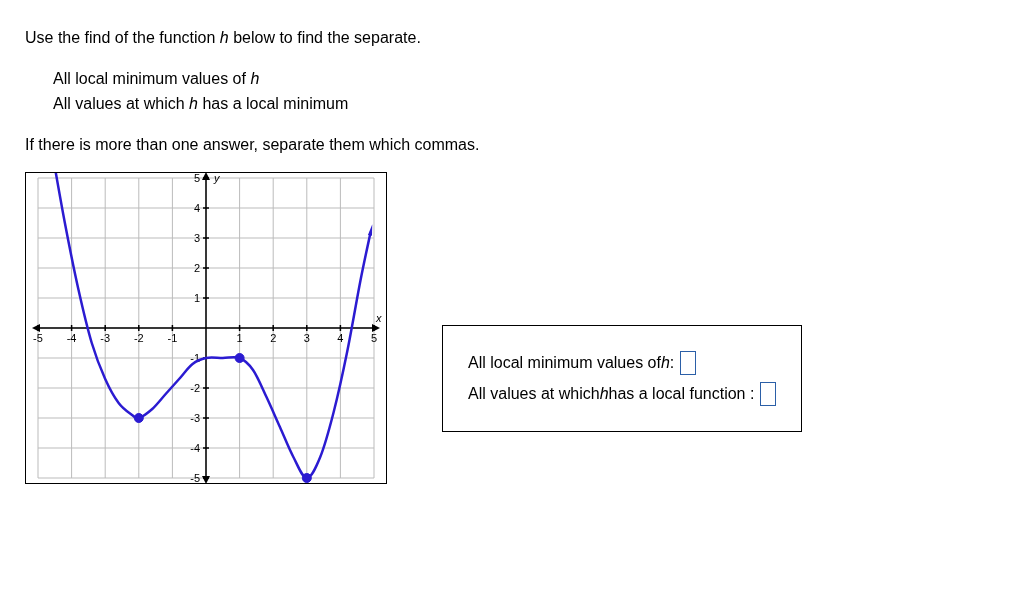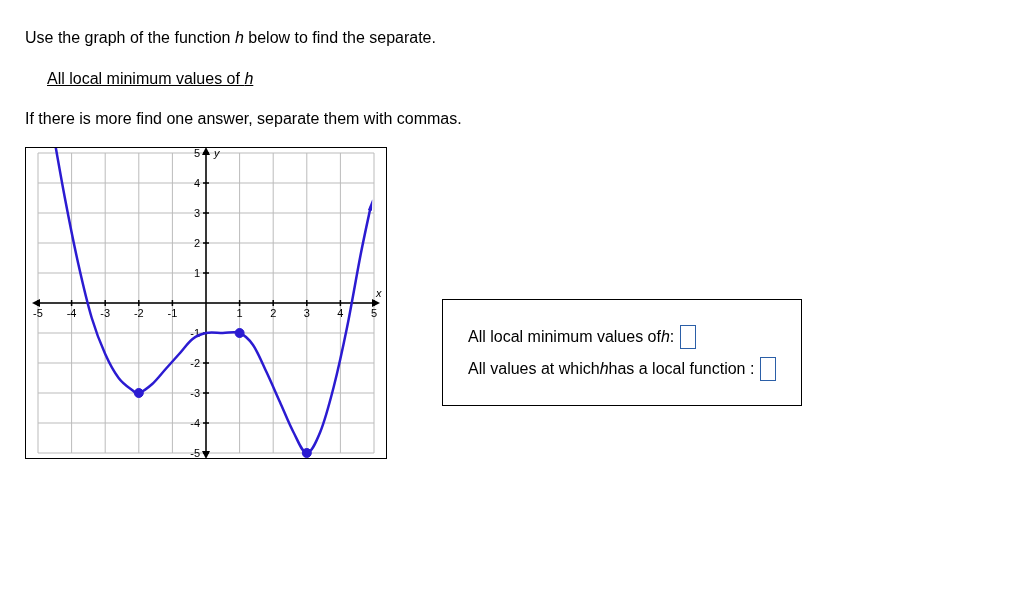--- a/index.html
+++ b/index.html
@@ -8,24 +8,23 @@
     line-height: 1.6;
     margin: 0;
     padding: 25px;
     color: #000;
     background: #fff;
   }
   .italic-var {
     font-style: italic;
   }
   .indent {
-    margin-left: 22px;
+    margin-left: 28px;
     margin-top: 15px;
     margin-bottom: 15px;
-    text-decoration: underline;
   }
   .bottom-row {
     display: flex;
     align-items: center;
     gap: 55px;
     margin-top: 15px;
   }
   .chart-container {
     border: 1.5px solid #000;
     width: 360px;
@@ -78,30 +77,33 @@
   }
   svg .dot {
     fill: #2b1bd1;
     stroke: #2b1bd1;
   }
 </style>
 </head>
 <body>
 
 <div>
-  <span>Use the graph of the function </span><span class="italic-var">h</span><span> below to find the separate.</span>
+  <span>Use the find of the function </span><span class="italic-var">h</span><span> below to find the separate.</span>
 </div>
 
 <div class="indent">
   <div>
     <span>All local minimum values of </span><span class="italic-var">h</span>
   </div>
+  <div>
+    <span>All values at which </span><span class="italic-var">h</span><span> has a local minimum</span>
+  </div>
 </div>
 
-<div>If there is more find one answer, separate them with commas.</div>
+<div>If there is more than one answer, separate them which commas.</div>
 
 <div class="bottom-row">
   <div class="chart-container">
     <svg id="chart-svg" viewBox="0 0 360 310" width="360" height="310">
         <g class="grid">
           <line x1="12" y1="305" x2="12" y2="5"></line>
           <line x1="45.6" y1="305" x2="45.6" y2="5"></line>
           <line x1="79.2" y1="305" x2="79.2" y2="5"></line>
           <line x1="112.8" y1="305" x2="112.8" y2="5"></line>
           <line x1="146.4" y1="305" x2="146.4" y2="5"></line>

